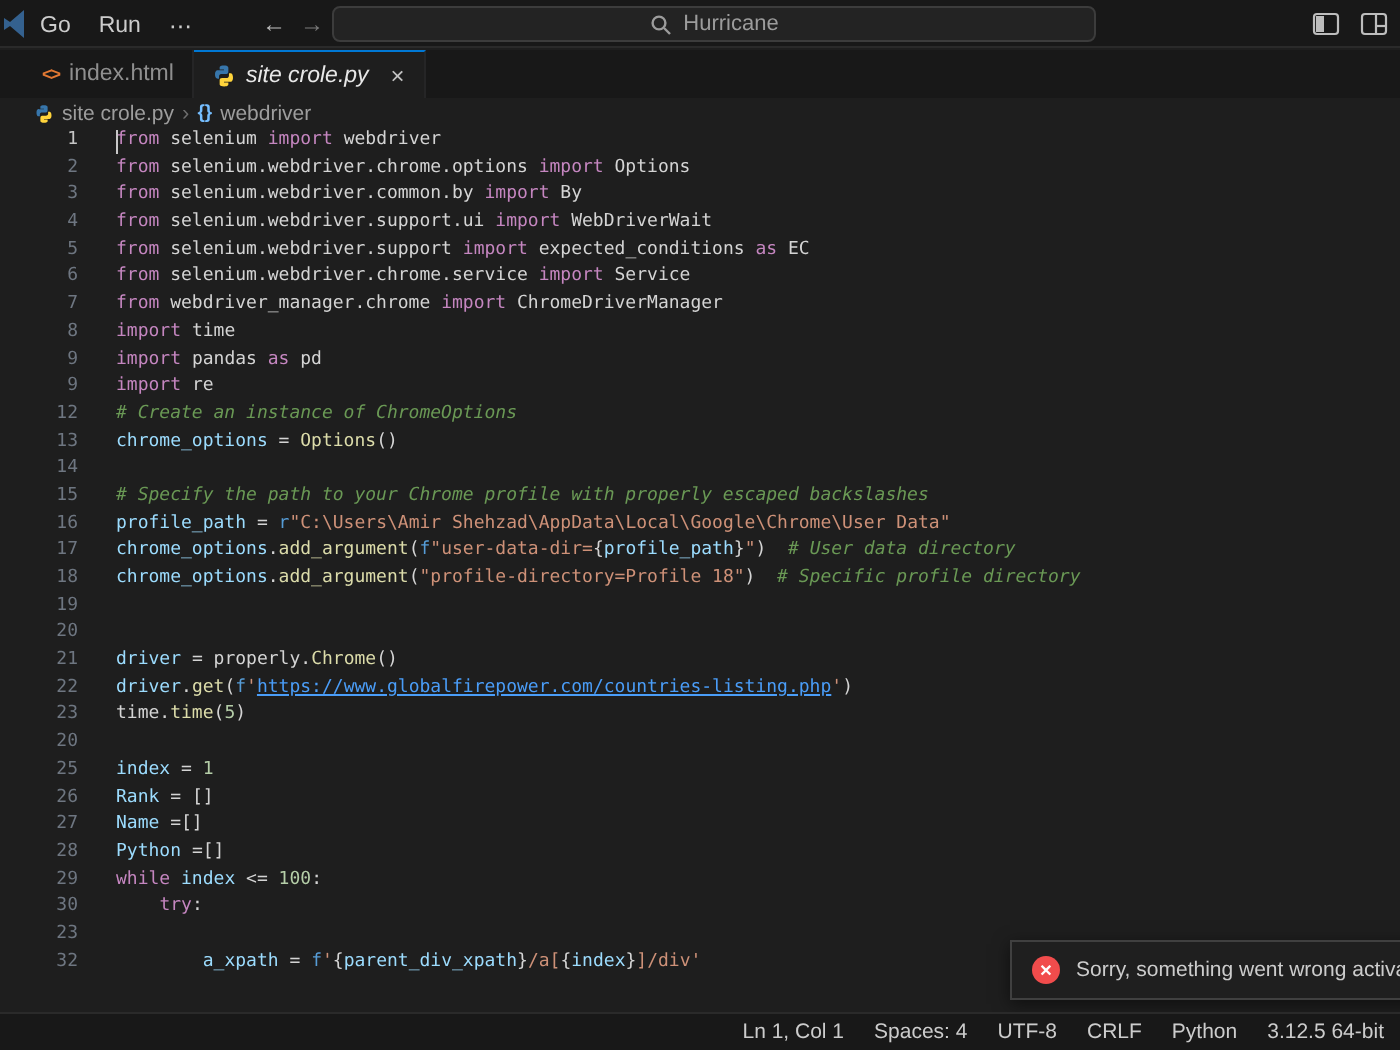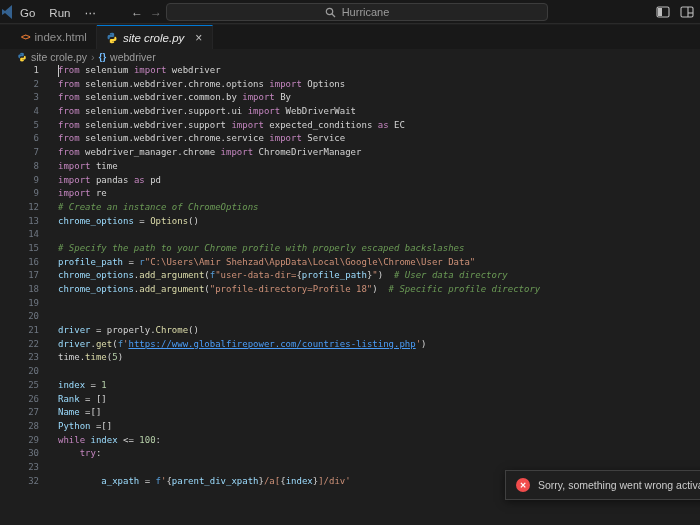--- a/index.html
+++ b/index.html
@@ -168,14 +168,22 @@
         <div class="line"><span class="ln">23</span><span class="code"></span></div>
         <div class="line"><span class="ln">32</span><span class="code"><span class="t-pl">        </span><span class="t-var">a_xpath </span><span class="t-op">= </span><span class="t-pre">f</span><span class="t-str">'</span><span class="t-op">{</span><span class="t-var">parent_div_xpath</span><span class="t-op">}</span><span class="t-str">/a[</span><span class="t-op">{</span><span class="t-var">index</span><span class="t-op">}</span><span class="t-str">]/div'</span></span></div>
       </div>
   </div>
 
   <div class="notification">
     <span class="err-icon">✕</span>
     <span>Sorry, something went wrong activating IntelliCode.</span>
   </div>
 
+  <div class="statusbar">
+    <span class="sb-item">Ln 1, Col 1</span>
+    <span class="sb-item">Spaces: 4</span>
+    <span class="sb-item">UTF-8</span>
+    <span class="sb-item">CRLF</span>
+    <span class="sb-item">Python</span>
+    <span class="sb-item">3.12.5 64-bit</span>
+  </div>
 
 </div>
 
 </body></html>

